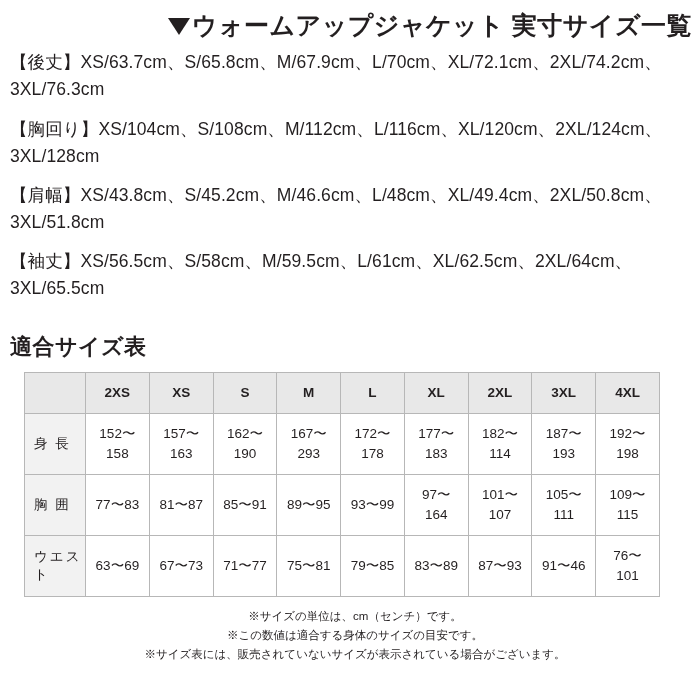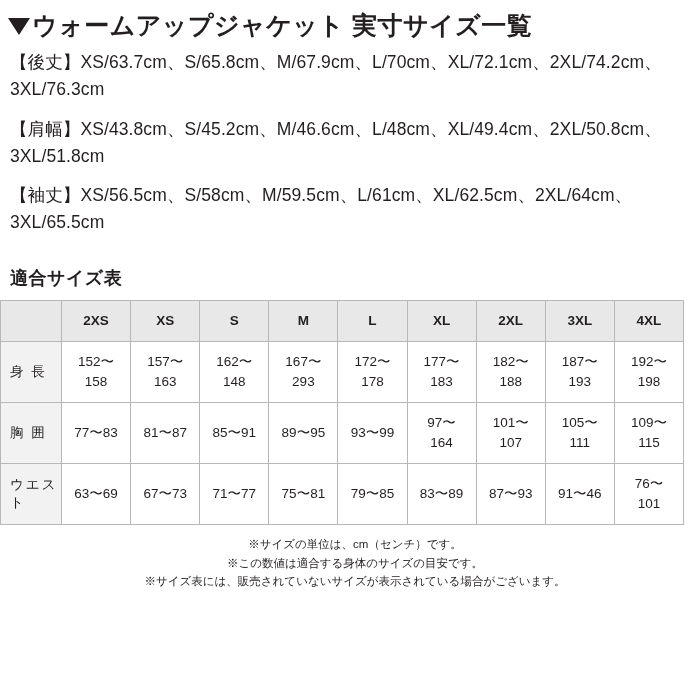--- a/index.html
+++ b/index.html
@@ -23,20 +23,21 @@
 
   
   .main-heading {
     display: flex;
     align-items: flex-start;
     padding: 10px 8px 0 8px;
     font-size: 25px;
     font-weight: bold;
     line-height: 1.25;
     letter-spacing: 0.5px;
+    justify-content: flex-end;
   }
   .tri-icon {
     display: inline-block;
     width: 0;
     height: 0;
     border-left: 11px solid transparent;
     border-right: 11px solid transparent;
     border-top: 17px solid #231f20;
     margin-top: 8px;
     margin-right: 2px;
@@ -52,31 +53,31 @@
   }
   .measure-row {
     font-size: 17.5px;
     line-height: 1.55;
     margin-bottom: 12px;
     letter-spacing: 0.1px;
   }
 
   
   .section-title {
-    font-size: 18px;
+    font-size: 22px;
     font-weight: bold;
     padding: 18px 7px 10px 10px;
     letter-spacing: 0.5px;
   }
 
   
   .size-table {
     border-collapse: collapse;
-    width: 684px;
-    margin: 0 0;
+    width: 636px;
+    margin: 0 24px;
     table-layout: fixed;
   }
   .size-table th, .size-table td {
     border: 1px solid #b7b7b7;
     font-size: 13.5px;
     font-weight: normal;
     text-align: center;
     vertical-align: middle;
     padding: 4px 2px;
     line-height: 1.5;
@@ -123,20 +124,23 @@
 <div class="page">
 
   <div class="main-heading">
     <span class="tri-icon"></span>
     <span class="main-heading-text">ウォームアップジャケット 実寸サイズ一覧</span>
   </div>
 
   <div class="measure-block">
     <div class="measure-row">
       <span>【後丈】</span><span>XS/63.7cm、S/65.8cm、M/67.9cm、L/70cm、XL/72.1cm、2XL/74.2cm、3XL/76.3cm</span>
+    </div>
+    <div class="measure-row">
+      <span>【胸回り】</span><span>XS/104cm、S/108cm、M/112cm、L/116cm、XL/120cm、2XL/124cm、3XL/128cm</span>
     </div>
     <div class="measure-row">
       <span>【肩幅】</span><span>XS/43.8cm、S/45.2cm、M/46.6cm、L/48cm、XL/49.4cm、2XL/50.8cm、3XL/51.8cm</span>
     </div>
     <div class="measure-row">
       <span>【袖丈】</span><span>XS/56.5cm、S/58cm、M/59.5cm、L/61cm、XL/62.5cm、2XL/64cm、3XL/65.5cm</span>
     </div>
   </div>
 
   <div class="section-title">適合サイズ表</div>
@@ -162,37 +166,37 @@
         <td class="cell-two-line">
           <span>152〜</span>
           <span>158</span>
         </td>
         <td class="cell-two-line">
           <span>157〜</span>
           <span>163</span>
         </td>
         <td class="cell-two-line">
           <span>162〜</span>
-          <span>148</span>
+          <span>190</span>
         </td>
         <td class="cell-two-line">
           <span>167〜</span>
           <span>293</span>
         </td>
         <td class="cell-two-line">
           <span>172〜</span>
           <span>178</span>
         </td>
         <td class="cell-two-line">
           <span>177〜</span>
           <span>183</span>
         </td>
         <td class="cell-two-line">
           <span>182〜</span>
-          <span>188</span>
+          <span>114</span>
         </td>
         <td class="cell-two-line">
           <span>187〜</span>
           <span>193</span>
         </td>
         <td class="cell-two-line">
           <span>192〜</span>
           <span>198</span>
         </td>
       </tr>

